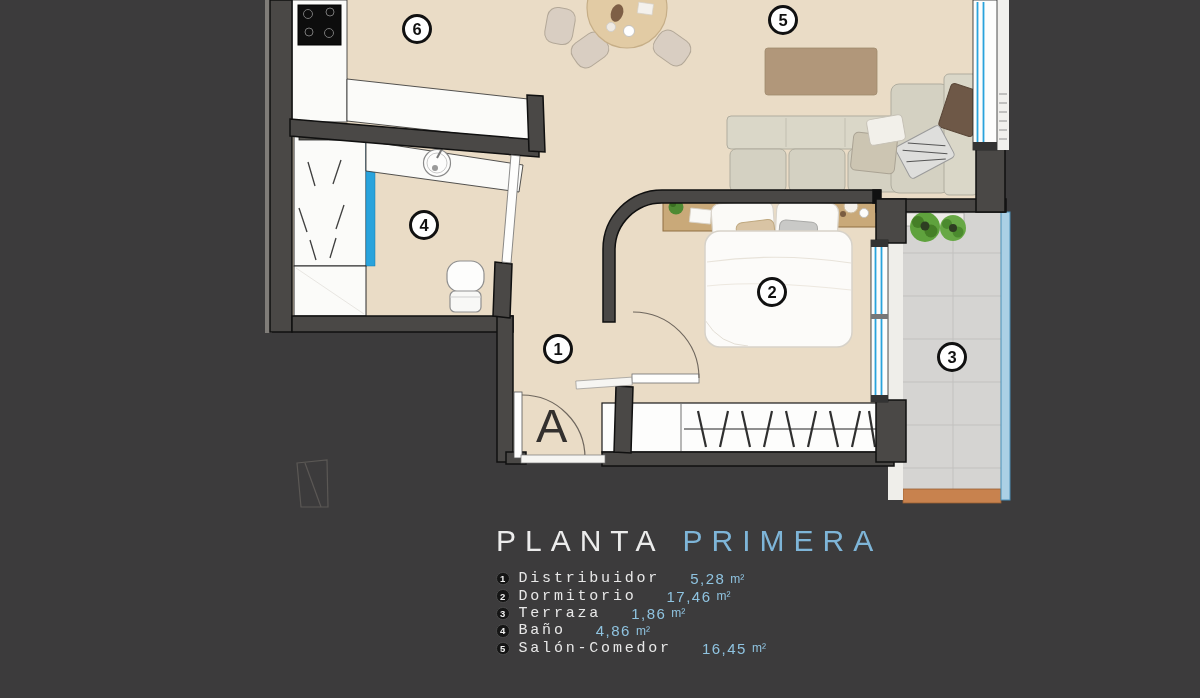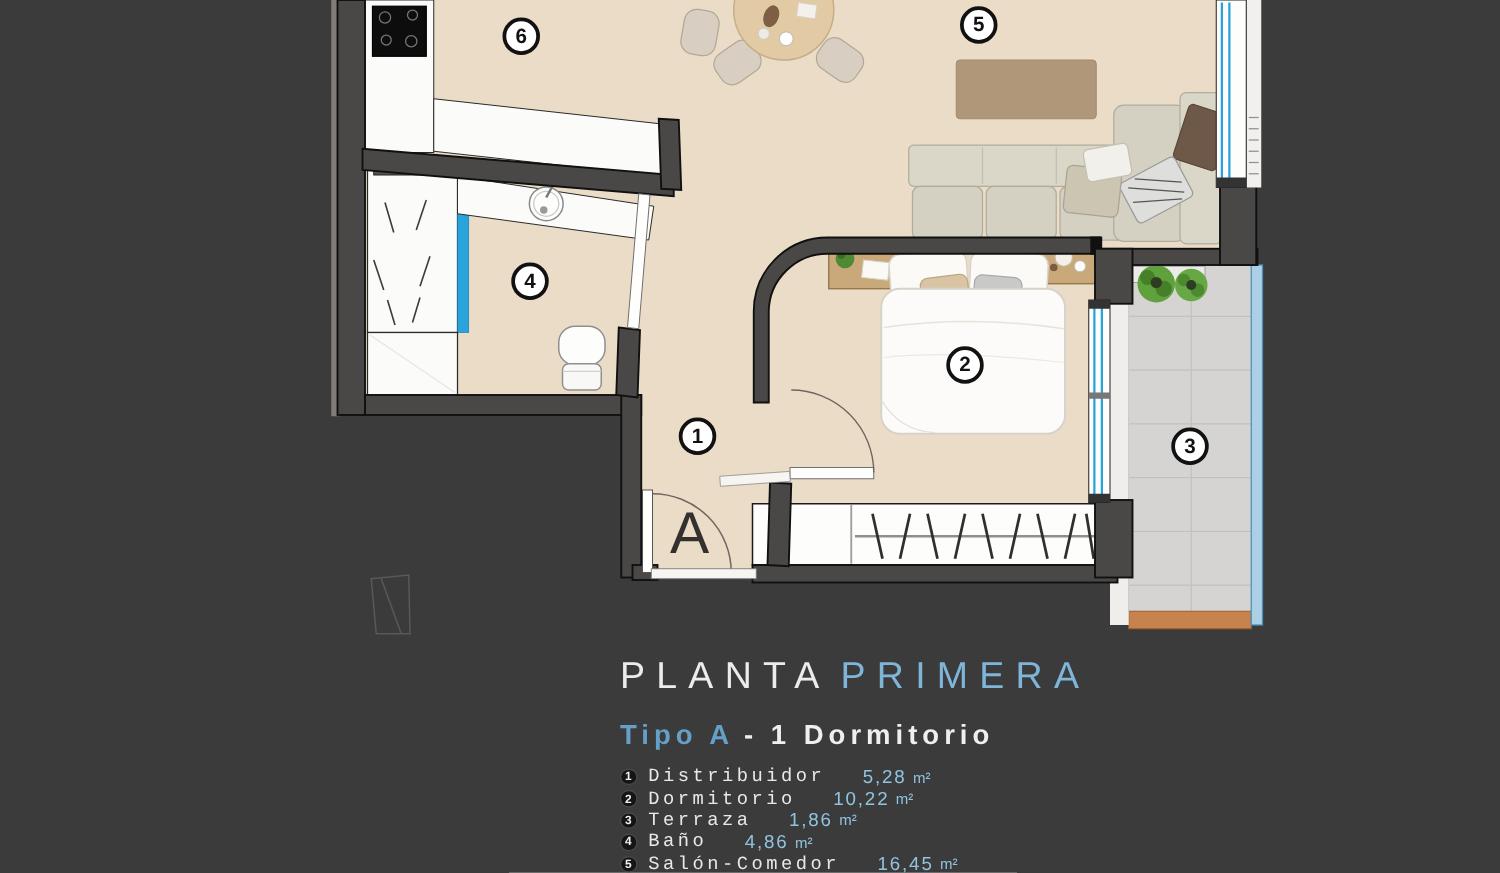--- a/index.html
+++ b/index.html
@@ -18,21 +18,21 @@
     position:absolute;width:30px;height:30px;border-radius:50%;
     background:var(--marker-bg);border:3.5px solid var(--marker-border);
     color:#111;font-weight:bold;font-size:16.5px;display:flex;align-items:center;justify-content:center;
   }
   .entrance-label{
     position:absolute;left:536px;top:402px;font-size:47px;color:#33302E;
     font-weight:500;letter-spacing:0;line-height:1;
   }
   #legend-block{position:absolute;left:496px;top:524px;width:480px;}
   .plan-title{font-size:30px;letter-spacing:9px;white-space:nowrap;}
-  .plan-title .t-primary{color:var(--title-primary);margin-right:8px;}
+  .plan-title .t-primary{color:var(--title-primary);margin-right:18px;}
   .plan-title .t-accent{color:var(--title-accent);}
   .plan-subtitle{margin-top:17px;font-size:22px;font-weight:bold;letter-spacing:4px;white-space:nowrap;}
   .plan-subtitle .s-accent{color:#64A0C8;margin-right:8px;}
   .plan-subtitle .s-rest{color:#EFEFEF;}
   .legend-list{margin-top:12px;}
   .legend-row{display:flex;align-items:center;height:17.4px;white-space:nowrap;}
   .legend-bullet{
     width:13.5px;height:13.5px;border-radius:50%;background:#151515;border:1px solid #4a4a4a;
     color:#F0F0F0;font-size:9.5px;font-weight:bold;display:flex;align-items:center;justify-content:center;
     margin-right:9px;flex:0 0 auto;
@@ -284,34 +284,31 @@
         <div class="room-marker" style="left: 768px; top: 5px;">5</div>
         <div class="room-marker" style="left: 402px; top: 14px;">6</div>
       </div>
     <div class="entrance-label">A</div>
   </div>
 
   <div id="legend-block">
     <div class="plan-title">
       <span class="t-primary">PLANTA</span><span class="t-accent">PRIMERA</span>
     </div>
-    <div class="plan-subtitle">
-      <span class="s-accent">Tipo A</span><span class="s-rest">- 1 Dormitorio</span>
-    </div>
     <div class="legend-list">
         <div class="legend-row">
           <span class="legend-bullet">1</span>
           <span class="legend-name">Distribuidor</span>
           <span class="legend-value">5,28</span>
           <span class="legend-unit">m²</span>
         </div>
         <div class="legend-row">
           <span class="legend-bullet">2</span>
           <span class="legend-name">Dormitorio</span>
-          <span class="legend-value">10,22</span>
+          <span class="legend-value">17,46</span>
           <span class="legend-unit">m²</span>
         </div>
         <div class="legend-row">
           <span class="legend-bullet">3</span>
           <span class="legend-name">Terraza</span>
           <span class="legend-value">1,86</span>
           <span class="legend-unit">m²</span>
         </div>
         <div class="legend-row">
           <span class="legend-bullet">4</span>

